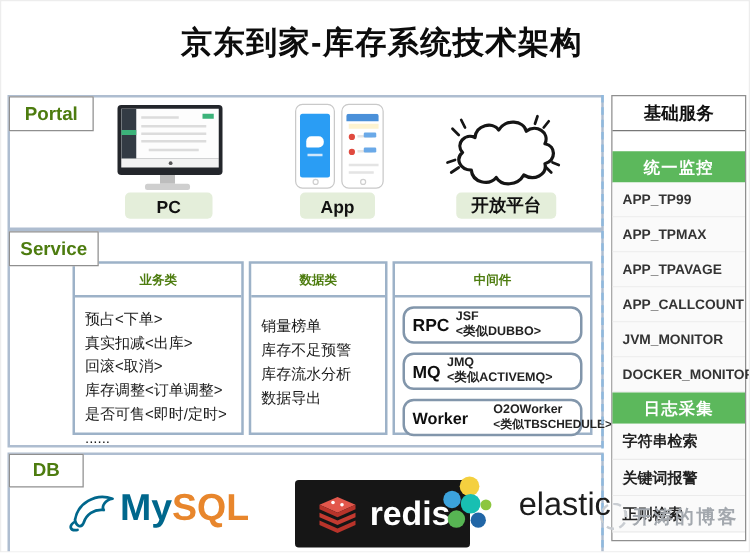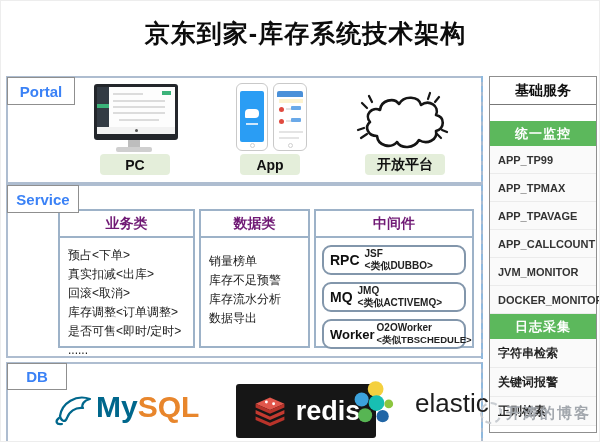--- a/index.html
+++ b/index.html
@@ -7,21 +7,21 @@
        font-family:"Liberation Sans","DejaVu Sans",sans-serif;box-sizing:border-box;border:1px solid #ededed;}
   .abs{position:absolute;}
 
   
   .page-title{left:0;top:16px;width:545px;text-align:center;font-size:25px;font-weight:700;color:#0c0c0c;letter-spacing:1px;padding-left:32px;}
 
   
   .section{border:2px solid #aebdd0;background:#fff;}
   .sec-label{position:absolute;left:-1px;top:-1px;background:#fff;border:1px solid #8f8f8f;
              display:flex;align-items:center;justify-content:center;
-             font-weight:700;font-size:15px;color:#3b82f6;z-index:3;}
+             font-weight:700;font-size:15px;color:#4d7c0f;z-index:3;}
 
   
   .green-tag{background:#e4eeda;border-radius:4px;display:flex;align-items:center;justify-content:center;
              font-weight:700;font-size:14px;color:#111;}
 
   
   .monitor{left:86px;top:6px;width:84px;height:56px;background:#23262b;border-radius:3px;padding:3px;box-sizing:border-box;}
   .mscreen{position:relative;width:100%;height:40px;background:#fdfdfd;overflow:hidden;}
   .mside{position:absolute;left:0;top:0;width:12px;height:100%;background:#333b44;}
   .mside-active{position:absolute;left:0;top:17px;width:12px;height:4px;background:#3cb37a;}
@@ -41,21 +41,21 @@
   .ph-logoline{position:absolute;left:50%;top:62%;width:12px;height:2px;margin-left:-6px;background:#cfe7fb;}
   .ui-header{position:absolute;left:0;right:0;top:0;height:6px;background:#4a90d9;}
   .ui-row{position:absolute;background:#e4e4e4;height:2px;}
   .ui-dot{position:absolute;width:5px;height:5px;border-radius:50%;background:#e04a3f;}
   .ui-btn{position:absolute;width:10px;height:4px;border-radius:1px;background:#6aa9e8;}
   .ui-band{position:absolute;background:#fdf3d0;height:4px;}
 
   
   .svc-box{position:absolute;border:2px solid #9db2c8;background:#fff;box-sizing:border-box;}
   .svc-head{height:25px;border-bottom:2px solid #9db2c8;display:flex;align-items:center;justify-content:center;
-            font-weight:700;font-size:14px;color:#701a75;}
+            font-weight:700;font-size:10px;color:#4d7c0f;}
   .svc-lines{padding:8px 6px 0 8px;font-size:12px;color:#1b1b1b;line-height:1.58;}
   .mw-row{position:relative;border:2px solid #8296ab;border-radius:9px;display:flex;align-items:center;
           margin:0 6px 7px 6px;height:30px;background:#fff;box-sizing:border-box;padding-left:6px;}
   .mw-label{font-weight:700;font-size:14px;color:#0f0f0f;white-space:nowrap;}
   .mw-col{margin-left:5px;line-height:1.2;}
   .mw-impl{font-size:10px;font-weight:700;color:#222;}
   .mw-note{font-size:10px;font-weight:700;color:#222;white-space:nowrap;}
 
   
   .mysql-wrap{left:44px;top:24px;display:flex;align-items:center;}
@@ -193,21 +193,21 @@
         </div>
         <div class="mw-row">
           <span class="mw-label">MQ</span>
           <span class="mw-col">
             <div class="mw-impl">JMQ</div>
             <div class="mw-note">&lt;类似ACTIVEMQ&gt;</div>
           </span>
         </div>
         <div class="mw-row">
           <span class="mw-label" style="font-size:13px;">Worker</span>
-          <span class="mw-col" style="margin-left:2px;">
+          <span class="mw-col" style="margin-left:20px;">
             <div class="mw-impl">O2OWorker</div>
             <div class="mw-note" style="font-size:9.5px;">&lt;类似TBSCHEDULE&gt;</div>
           </span>
         </div>
       </div>
     </div>
   </div>
 
   <div class="abs section" style="left:5px;top:361px;width:473px;height:78px;">
     <div class="sec-label" style="width:58px;height:25px;">DB</div>

